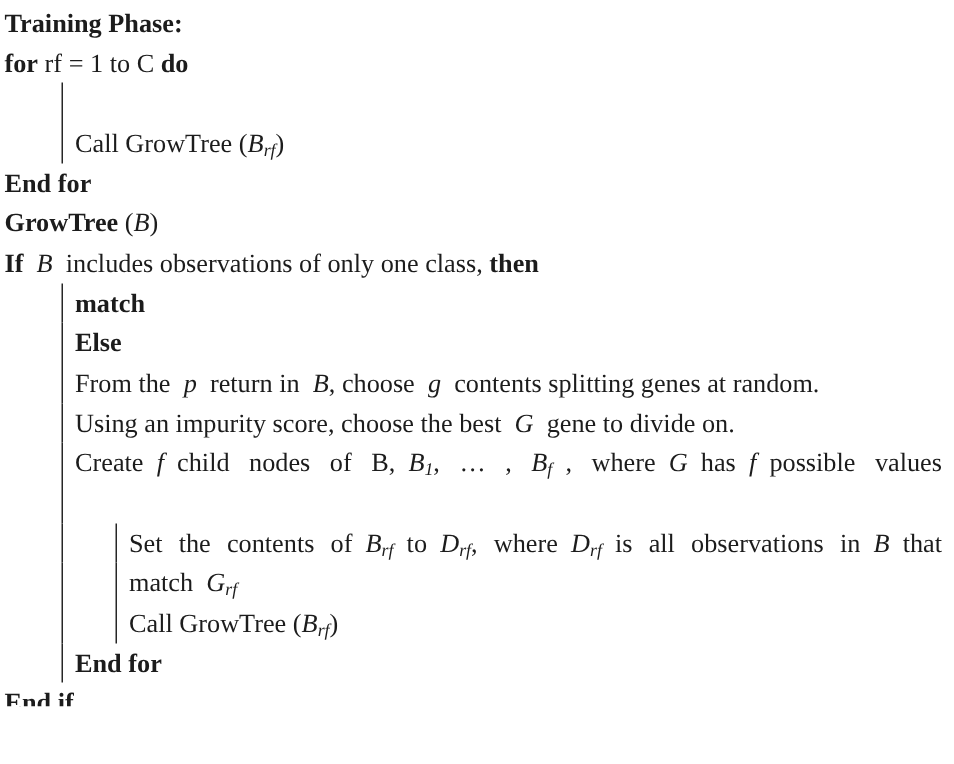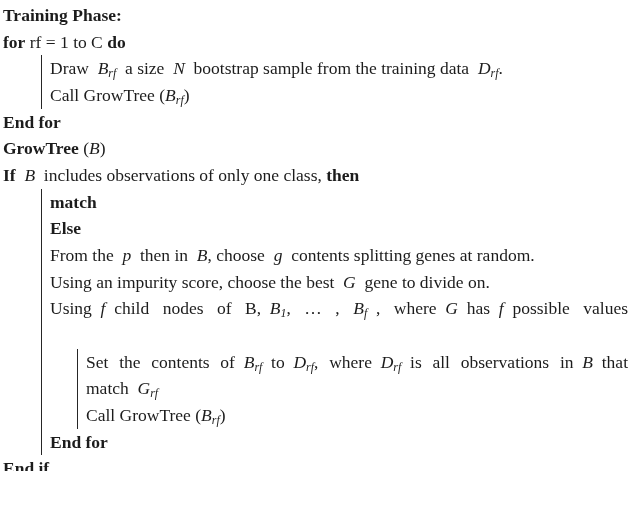--- a/index.html
+++ b/index.html
@@ -54,21 +54,20 @@
 <div class="page">
   <div>
       <div class="line">
         <span class="content"><span class="bold">Training Phase:</span></span>
       </div>
       <div class="line">
         <span class="content"><span class="bold">for</span><span> rf = 1 to C </span><span class="bold">do</span></span>
       </div>
       <div class="line">
         <span class="bar bar1"></span>
-        <span class="content"><span>Draw </span><span class="italic">B</span><span class="subscript">rf</span><span> a size </span><span class="italic">N</span><span> bootstrap sample from the training data </span><span class="italic">D</span><span class="subscript">rf</span><span>.</span></span>
       </div>
       <div class="line">
         <span class="bar bar1"></span>
         <span class="content"><span>Call GrowTree (</span><span class="italic">B</span><span class="subscript">rf</span><span>)</span></span>
       </div>
       <div class="line">
         <span class="content"><span class="bold">End for</span></span>
       </div>
       <div class="line">
         <span class="content"><span class="bold">GrowTree</span><span> (</span><span class="italic">B</span><span>)</span></span>
@@ -79,29 +78,29 @@
       <div class="line">
         <span class="bar bar1"></span>
         <span class="content"><span class="bold">match</span></span>
       </div>
       <div class="line">
         <span class="bar bar1"></span>
         <span class="content"><span class="bold">Else</span></span>
       </div>
       <div class="line">
         <span class="bar bar1"></span>
-        <span class="content"><span>From the </span><span class="italic">p</span><span> then in </span><span class="italic">B</span><span>, choose </span><span class="italic">g</span><span> contents splitting genes at random.</span></span>
+        <span class="content"><span>From the </span><span class="italic">p</span><span> return in </span><span class="italic">B</span><span>, choose </span><span class="italic">g</span><span> contents splitting genes at random.</span></span>
       </div>
       <div class="line">
         <span class="bar bar1"></span>
         <span class="content"><span>Using an impurity score, choose the best </span><span class="italic">G</span><span> gene to divide on.</span></span>
       </div>
       <div class="line justify">
         <span class="bar bar1"></span>
-        <span class="content"><span>Using </span><span class="italic">f</span><span> child nodes of B, </span><span class="italic">B</span><span class="subscript">1</span><span>, … , </span><span class="italic">B</span><span class="subscript">f</span><span> , where </span><span class="italic">G</span><span> has </span><span class="italic">f</span><span> possible values</span></span>
+        <span class="content"><span>Create </span><span class="italic">f</span><span> child nodes of B, </span><span class="italic">B</span><span class="subscript">1</span><span>, … , </span><span class="italic">B</span><span class="subscript">f</span><span> , where </span><span class="italic">G</span><span> has </span><span class="italic">f</span><span> possible values</span></span>
       </div>
       <div class="line">
         <span class="bar bar1"></span>
       </div>
       <div class="line justify">
         <span class="bar bar1"></span>
         <span class="bar bar2"></span>
         <span class="content"><span>Set the contents of </span><span class="italic">B</span><span class="subscript">rf</span><span> to </span><span class="italic">D</span><span class="subscript">rf</span><span>, where </span><span class="italic">D</span><span class="subscript">rf</span><span> is all observations in </span><span class="italic">B</span><span> that</span></span>
       </div>
       <div class="line">

